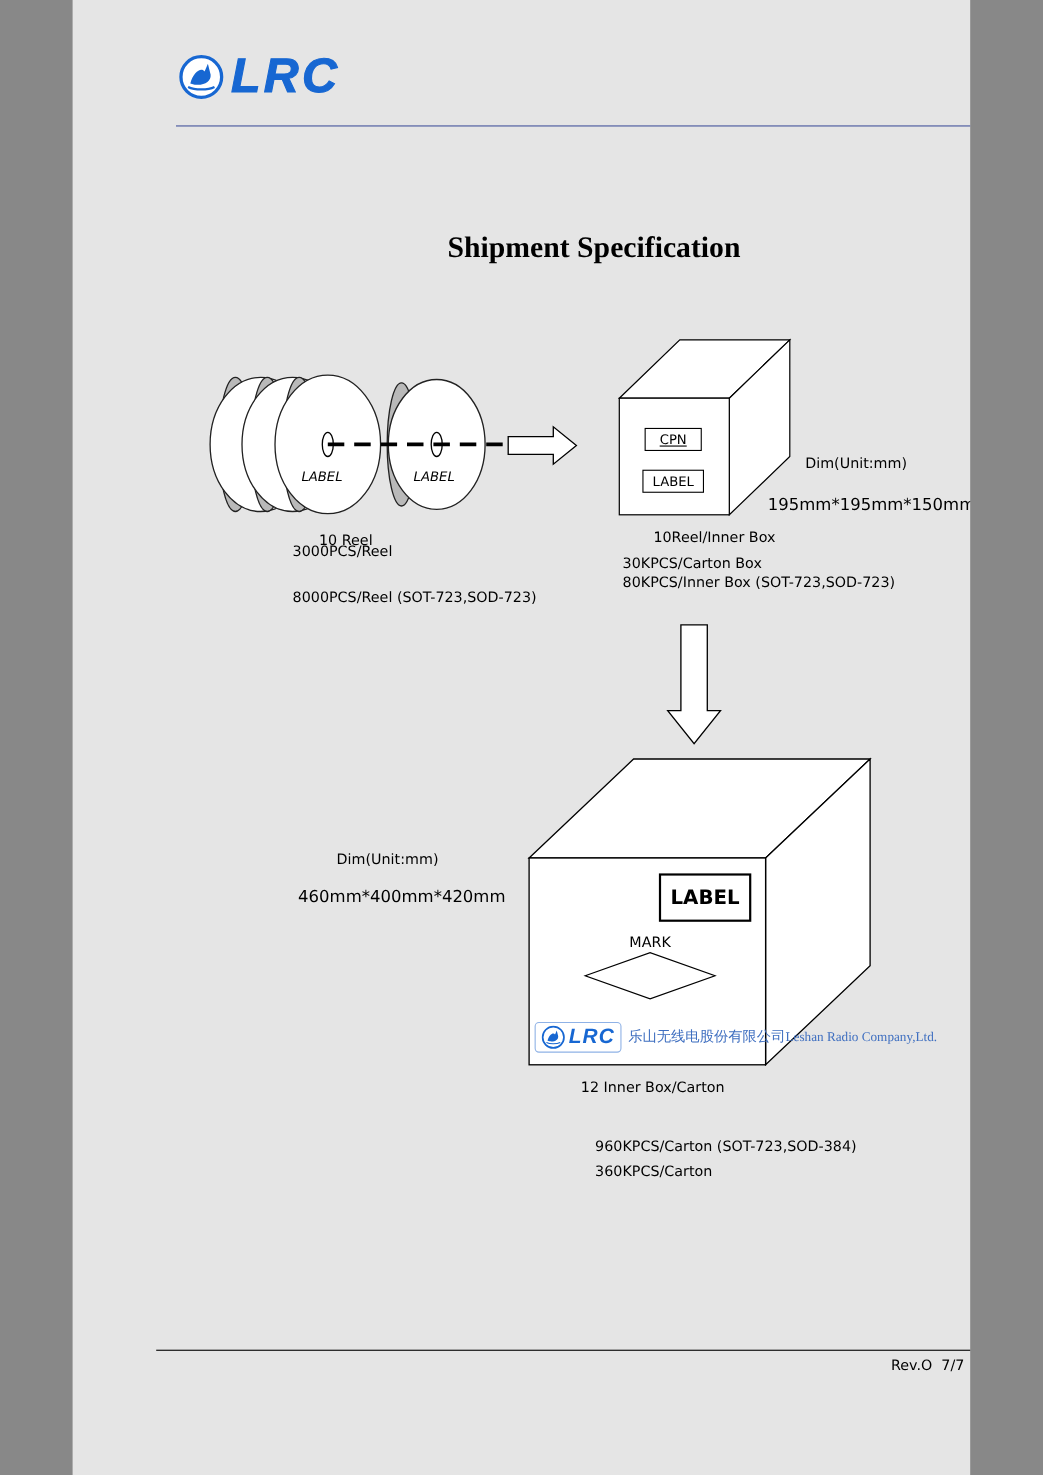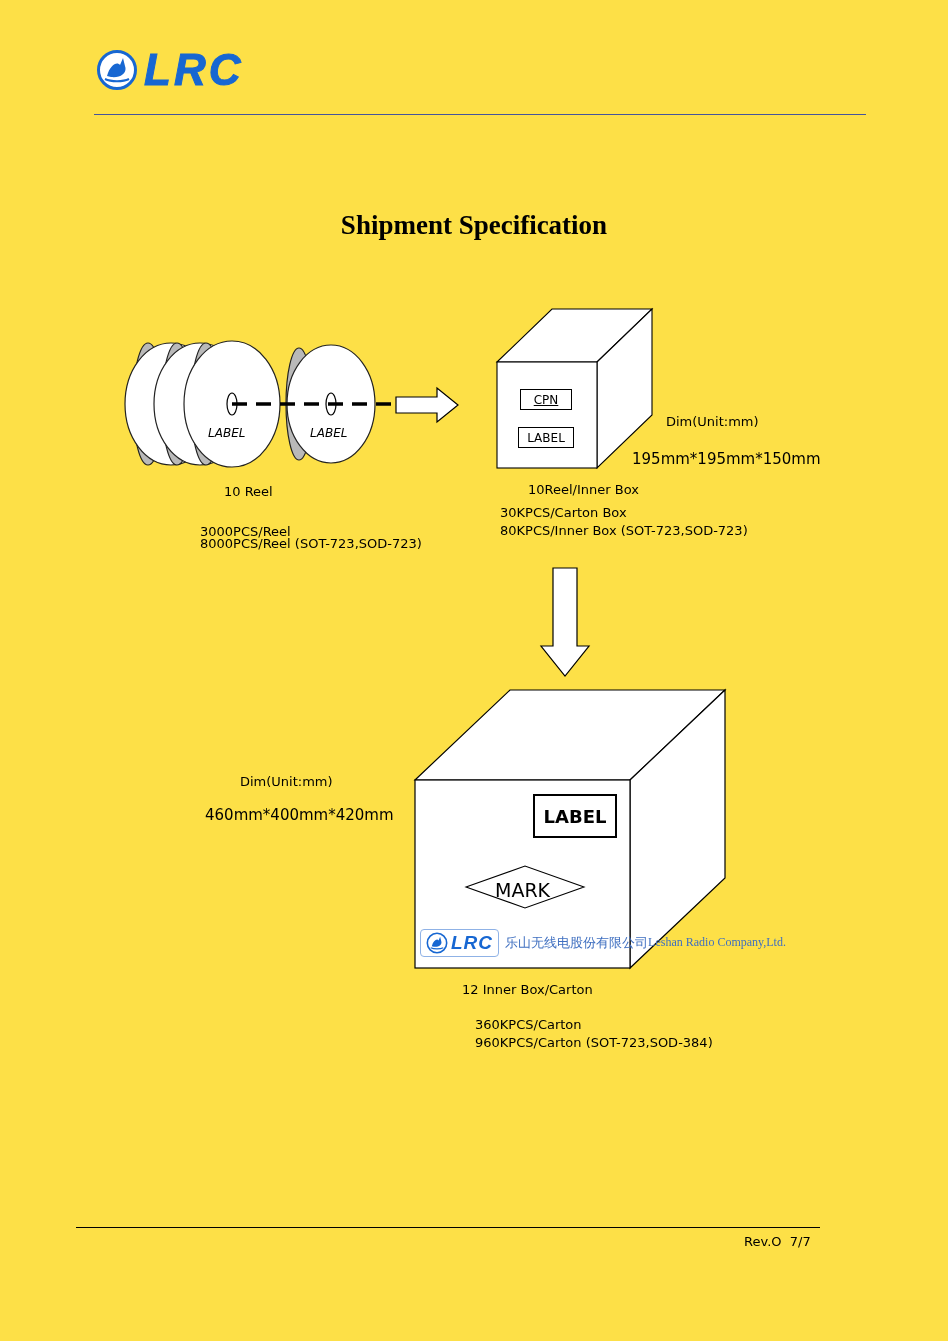--- a/index.html
+++ b/index.html
@@ -1,18 +1,18 @@
 <!DOCTYPE html>
 <html><head>
 <meta charset="utf-8">
 <style>
   * { margin:0; padding:0; box-sizing:border-box; }
   body { background:#888; font-family:"DejaVu Sans","Liberation Sans",sans-serif; }
   .page {
-    position:relative; width:948px; height:1341px; background:#fde047;
+    position:relative; width:816px; height:1341px; background:#e5e5e5;
     margin:0 auto; overflow:hidden;
   }
   .abs { position:absolute; }
   svg.lineart { position:absolute; left:0; top:0; width:948px; height:1341px; pointer-events:none; }
 
   
   .logo-wrap { left:96px; top:48px; display:flex; align-items:center; gap:6px; }
   .logo-letters {
     font-family:"Liberation Sans",sans-serif; font-weight:bold; font-style:italic;
     font-size:44px; color:#1767d2; letter-spacing:3px; line-height:1;
@@ -38,21 +38,21 @@
   .small-box {
     position:absolute; border:1px solid #000; background:#fff;
     display:flex; align-items:center; justify-content:center;
     font-size:12px; color:#000;
   }
   .carton-label-box {
     position:absolute; border:2px solid #000; background:#fff;
     display:flex; align-items:center; justify-content:center;
     font-size:18px; font-weight:bold; color:#000;
   }
-  .mark-text { left:495px; top:879px; width:60px; text-align:left; font-size:19px; }
+  .mark-text { left:495px; top:850px; width:60px; text-align:center; font-size:13px; }
 
   .carton-logo { left:420px; top:929px; display:flex; align-items:center; gap:6px; }
   .carton-logo .badge {
     display:flex; align-items:center; gap:3px; border:1px solid #8fb2e6;
     border-radius:4px; padding:2px 5px; background:#fff;
   }
   .carton-logo .badge .lrc-small {
     font-family:"Liberation Sans",sans-serif; font-weight:bold; font-style:italic;
     font-size:19px; color:#1767d2; letter-spacing:1px;
   }
@@ -116,21 +116,21 @@
     <div class="logo-letters">LRC</div>
   </div>
   <div class="abs header-rule"></div>
 
   <div class="abs doc-title">Shipment Specification</div>
 
   <div class="abs reel-label" style="left:208px; top:426px;">LABEL</div>
   <div class="abs reel-label" style="left:310px; top:426px;">LABEL</div>
 
   <div class="abs cap" style="left:224px; top:484px;">10 Reel</div>
-  <div class="abs cap" style="left:200px; top:524px;">3000PCS/Reel</div>
+  <div class="abs cap" style="left:200px; top:494px;">3000PCS/Reel</div>
   <div class="abs cap" style="left:200px; top:536px;">8000PCS/Reel (SOT-723,SOD-723)</div>
 
   <div class="small-box" style="left:520px; top:389px; width:52px; height:21px;text-decoration:underline;">
     <span>CPN</span>
   </div>
   <div class="small-box" style="left:518px; top:427px; width:56px; height:21px;">
     <span>LABEL</span>
   </div>
   <div class="abs cap" style="left:666px; top:414px;">Dim(Unit:mm)</div>
   <div class="abs dims" style="left:632px; top:450px;">195mm*195mm*150mm</div>
@@ -156,19 +156,19 @@
       </svg>
       <span class="lrc-small">LRC</span>
     </div>
     <div class="cn-col">
       <span class="cn">乐山无线电股份有限公司</span>
       <span class="en">Leshan Radio Company,Ltd.</span>
     </div>
   </div>
 
   <div class="abs cap" style="left:462px; top:982px;">12 Inner Box/Carton</div>
-  <div class="abs cap" style="left:475px; top:1017px;text-align:center;">360KPCS/Carton</div>
+  <div class="abs cap" style="left:475px; top:1058px;text-align:center;">360KPCS/Carton</div>
   <div class="abs cap" style="left:475px; top:1035px;">960KPCS/Carton (SOT-723,SOD-384)</div>
 
   <div class="abs footer-rule"></div>
   <div class="abs rev">Rev.O  7/7</div>
 
 </div>
 
 </body></html>

